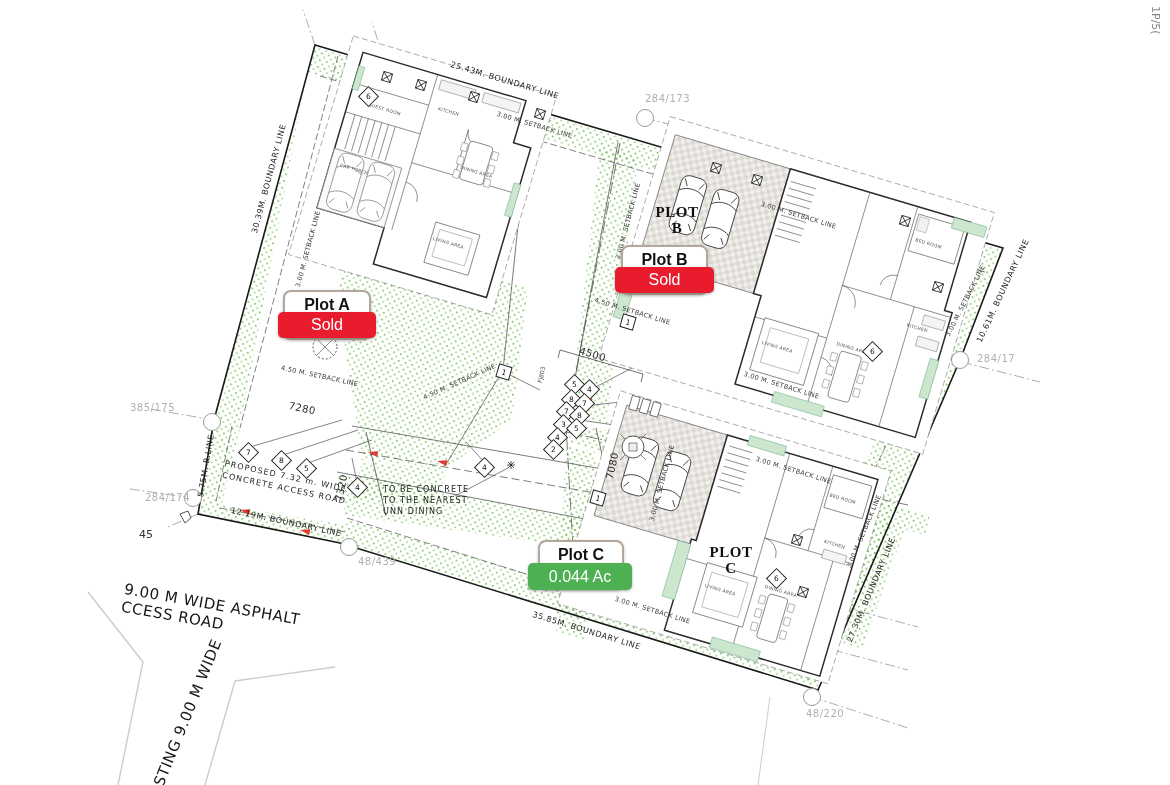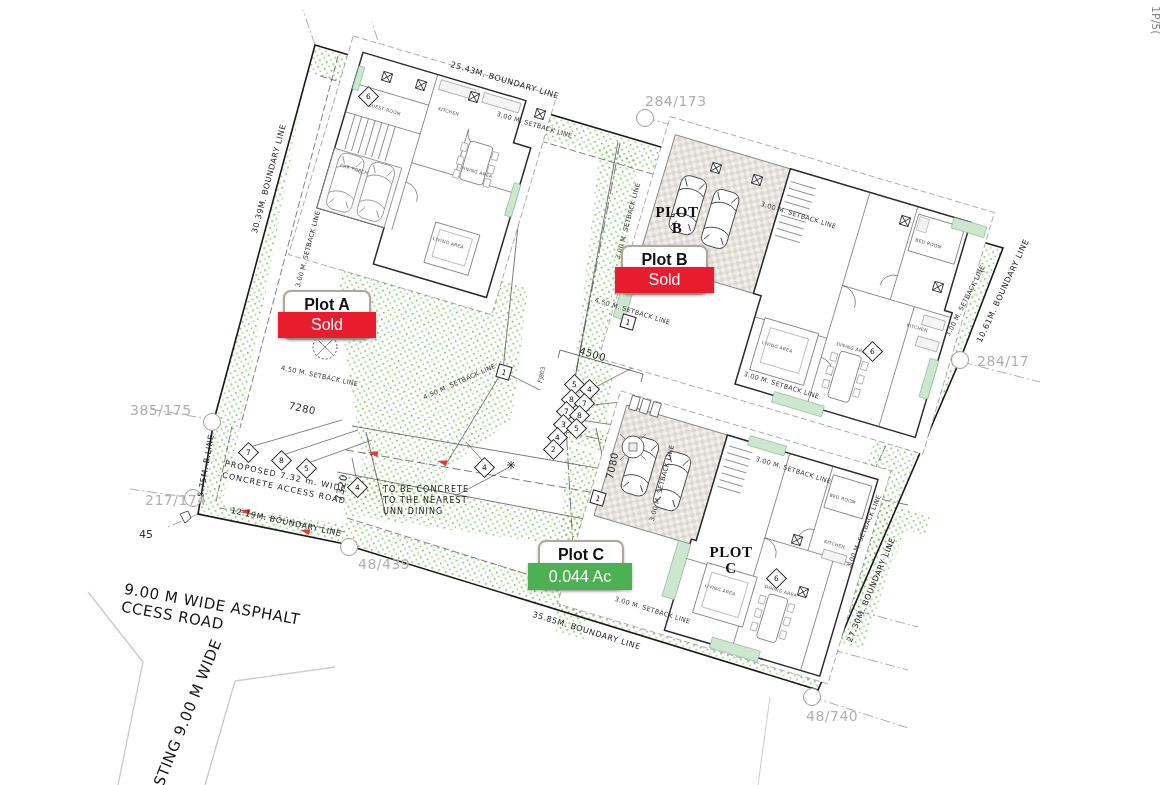--- a/index.html
+++ b/index.html
@@ -3,37 +3,37 @@
 <meta charset="utf-8">
 <style>
   html,body{margin:0;padding:0;background:#fff;}
   #stage{position:relative;width:1170px;height:785px;background:#fff;overflow:hidden;
          font-family:"DejaVu Sans",sans-serif;}
   #plan-svg{position:absolute;left:0;top:0;}
   .lbl{position:absolute;white-space:nowrap;color:#222;transform-origin:0 0;
        font-family:"DejaVu Sans",sans-serif;}
   .b8{font-size:8px;letter-spacing:.6px;color:#1d1d1d;}
   .b7{font-size:6.5px;letter-spacing:.3px;color:#3a3a3a;}
-  .ref{font-size:14px;letter-spacing:.5px;color:#b0b0b0;}
+  .ref{font-size:10px;letter-spacing:.5px;color:#b0b0b0;}
   .dim{font-size:10px;color:#2d2d2d;letter-spacing:.5px;}
   .note{font-size:8px;letter-spacing:1.1px;color:#1d1d1d;line-height:12px;}
   .bigroad{font-size:15px;letter-spacing:.6px;color:#161616;line-height:18px;}
   .serifplot{font-family:"Liberation Serif",serif;font-weight:bold;font-size:15px;
              color:#111;text-align:center;line-height:16px;letter-spacing:.5px;}
   .rm{font-size:4.5px;fill:#555;letter-spacing:.3px;font-family:"DejaVu Sans",sans-serif;}
   .dia{position:absolute;width:13px;height:13px;border:1px solid #222;background:#fff;
        transform:rotate(45deg);display:flex;align-items:center;justify-content:center;z-index:5;}
   .dia span{transform:rotate(-45deg);font-size:7.5px;color:#111;}
   .sq1{position:absolute;width:12px;height:12px;border:1px solid #222;background:#fff;
        display:flex;align-items:center;justify-content:center;font-size:7.5px;color:#111;z-index:5;}
   .card{position:absolute;background:#fff;border:2px solid #b3a69a;border-radius:8px;
         display:flex;justify-content:center;padding-top:4px;box-sizing:border-box;
         font-family:"Liberation Sans",sans-serif;font-weight:bold;font-size:16px;color:#111;
         box-shadow:0 1px 3px rgba(0,0,0,.25);z-index:8;}
-  .badge{position:absolute;border-radius:0;display:flex;align-items:center;justify-content:center;
+  .badge{position:absolute;border-radius:5px;display:flex;align-items:center;justify-content:center;
          color:#fff;font-family:"Liberation Sans",sans-serif;font-size:16px;
          box-shadow:0 1px 3px rgba(0,0,0,.3);z-index:9;}
   .badge.red{background:#e81c2c;}
   .badge.green{background:#4db052;}
 </style>
 </head>
 <body>
 
 <div id="stage">
 
@@ -303,39 +303,39 @@
     <path d="M586,392 L592,400" stroke="#e23b33" stroke-width="1.4"></path>
   </g>
 </svg>
 
 <div class="lbl b8" style="left:452px;top:60px;transform:rotate(16.5deg)">25.43M. BOUNDARY LINE</div>
 <div class="lbl b7" style="left:498px;top:110px;transform:rotate(16.5deg)">3.00 M. SETBACK LINE</div>
 <div class="lbl ref" style="left:645px;top:93px">284/173</div>
 <div class="lbl b8" style="left:250px;top:232px;transform:rotate(-75deg)">30.39M. BOUNDARY LINE</div>
 <div class="lbl b7" style="left:294px;top:286px;transform:rotate(-75deg)">3.00 M. SETBACK LINE</div>
 <div class="lbl ref" style="left:130px;top:402px">385/175</div>
-<div class="lbl ref" style="left:145px;top:492px">217/174</div>
+<div class="lbl ref" style="left:145px;top:492px">284/174</div>
 <div class="lbl" style="left:139px;top:528px;font-size:11px;color:#333">45</div>
 <div class="lbl b8" style="left:196px;top:496px;transform:rotate(-80deg)">5.75M. B.LINE</div>
 <div class="lbl b8" style="left:232px;top:506px;transform:rotate(12deg)">12.19M. BOUNDARY LINE</div>
 <div class="lbl note" style="left:226px;top:458px;transform:rotate(12deg)">
   <div>PROPOSED 7.32 m. WIDE</div>
   <div>CONCRETE ACCESS ROAD</div>
 </div>
 <div class="lbl dim" style="left:290px;top:400px;transform:rotate(12deg)">7280</div>
 <div class="lbl dim" style="left:333px;top:500px;transform:rotate(-78deg)">7320</div>
 <div class="lbl note" style="left:383px;top:484px;line-height:11px">
   <div>TO BE CONCRETE</div>
   <div>TO THE NEAREST</div>
   <div>UNN DINING</div>
 </div>
 <div class="lbl ref" style="left:358px;top:556px">48/439</div>
 <div class="lbl b8" style="left:534px;top:610px;transform:rotate(17deg)">35.85M. BOUNDARY LINE</div>
 <div class="lbl b8" style="left:845px;top:640px;transform:rotate(-67deg)">27.30M. BOUNDARY LINE</div>
-<div class="lbl ref" style="left:806px;top:708px">48/740</div>
+<div class="lbl ref" style="left:806px;top:708px">48/220</div>
 <div class="lbl b8" style="left:975px;top:340px;transform:rotate(-65deg)">10.61M. BOUNDARY LINE</div>
 <div class="lbl ref" style="left:977px;top:353px">284/17</div>
 <div class="lbl" style="left:1162px;top:6px;transform:rotate(90deg);font-size:11px;color:#888">1P/5(</div>
 <div class="lbl bigroad" style="left:126px;top:580px;transform:rotate(10deg)">
   <div>9.00 M WIDE ASPHALT</div>
   <div>CCESS ROAD</div>
 </div>
 <div class="lbl bigroad" style="left:150px;top:782px;transform:rotate(-68deg)">STING 9.00 M WIDE</div>
 <div class="lbl b7" style="left:762px;top:200px;transform:rotate(17deg)">3.00 M. SETBACK LINE</div>
 <div class="lbl b7" style="left:614px;top:258px;transform:rotate(-75deg)">3.00 M. SETBACK LINE</div>

